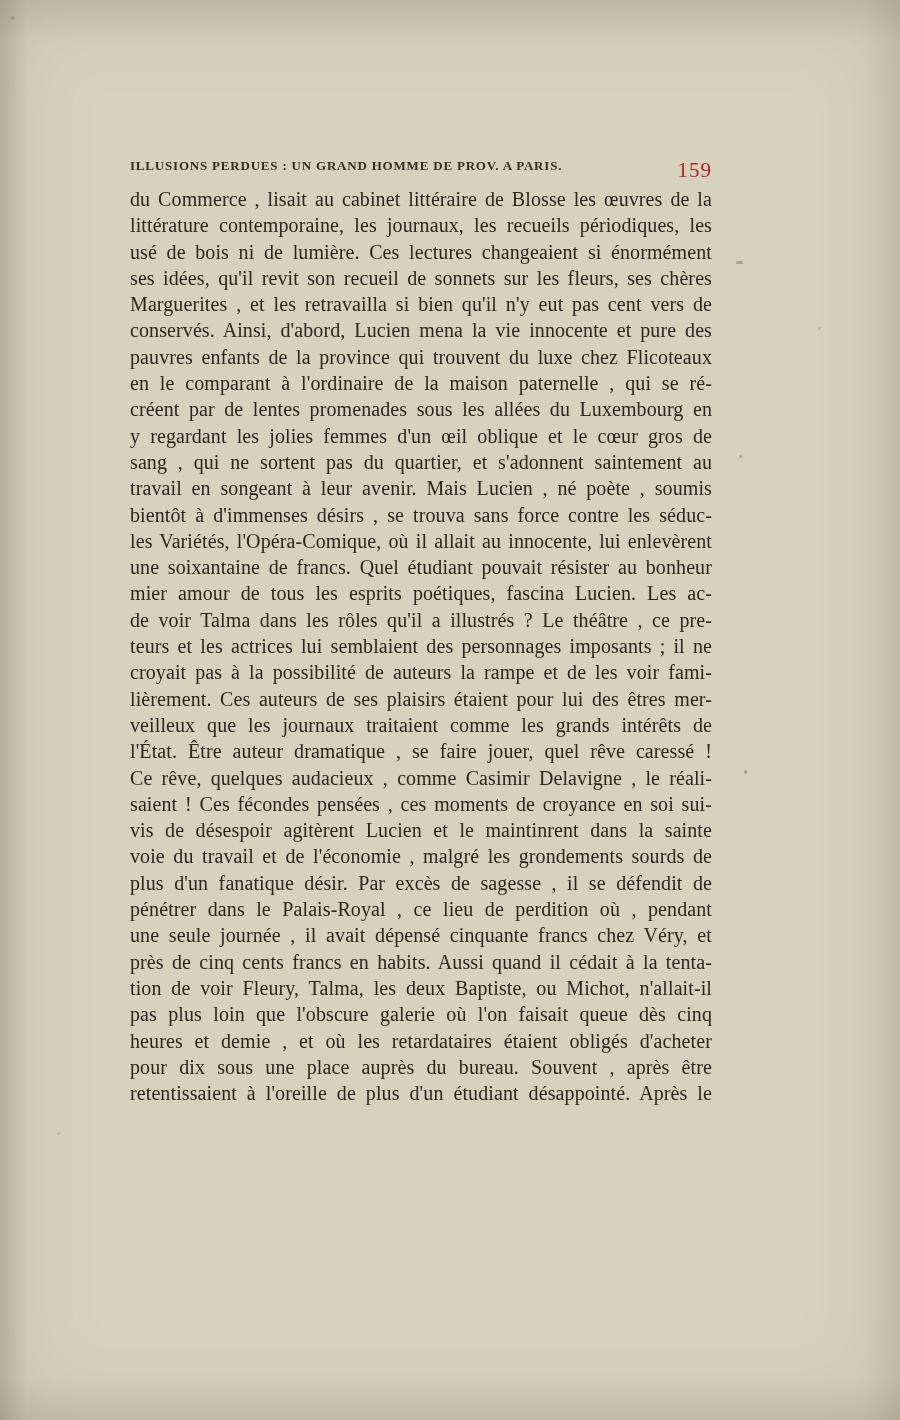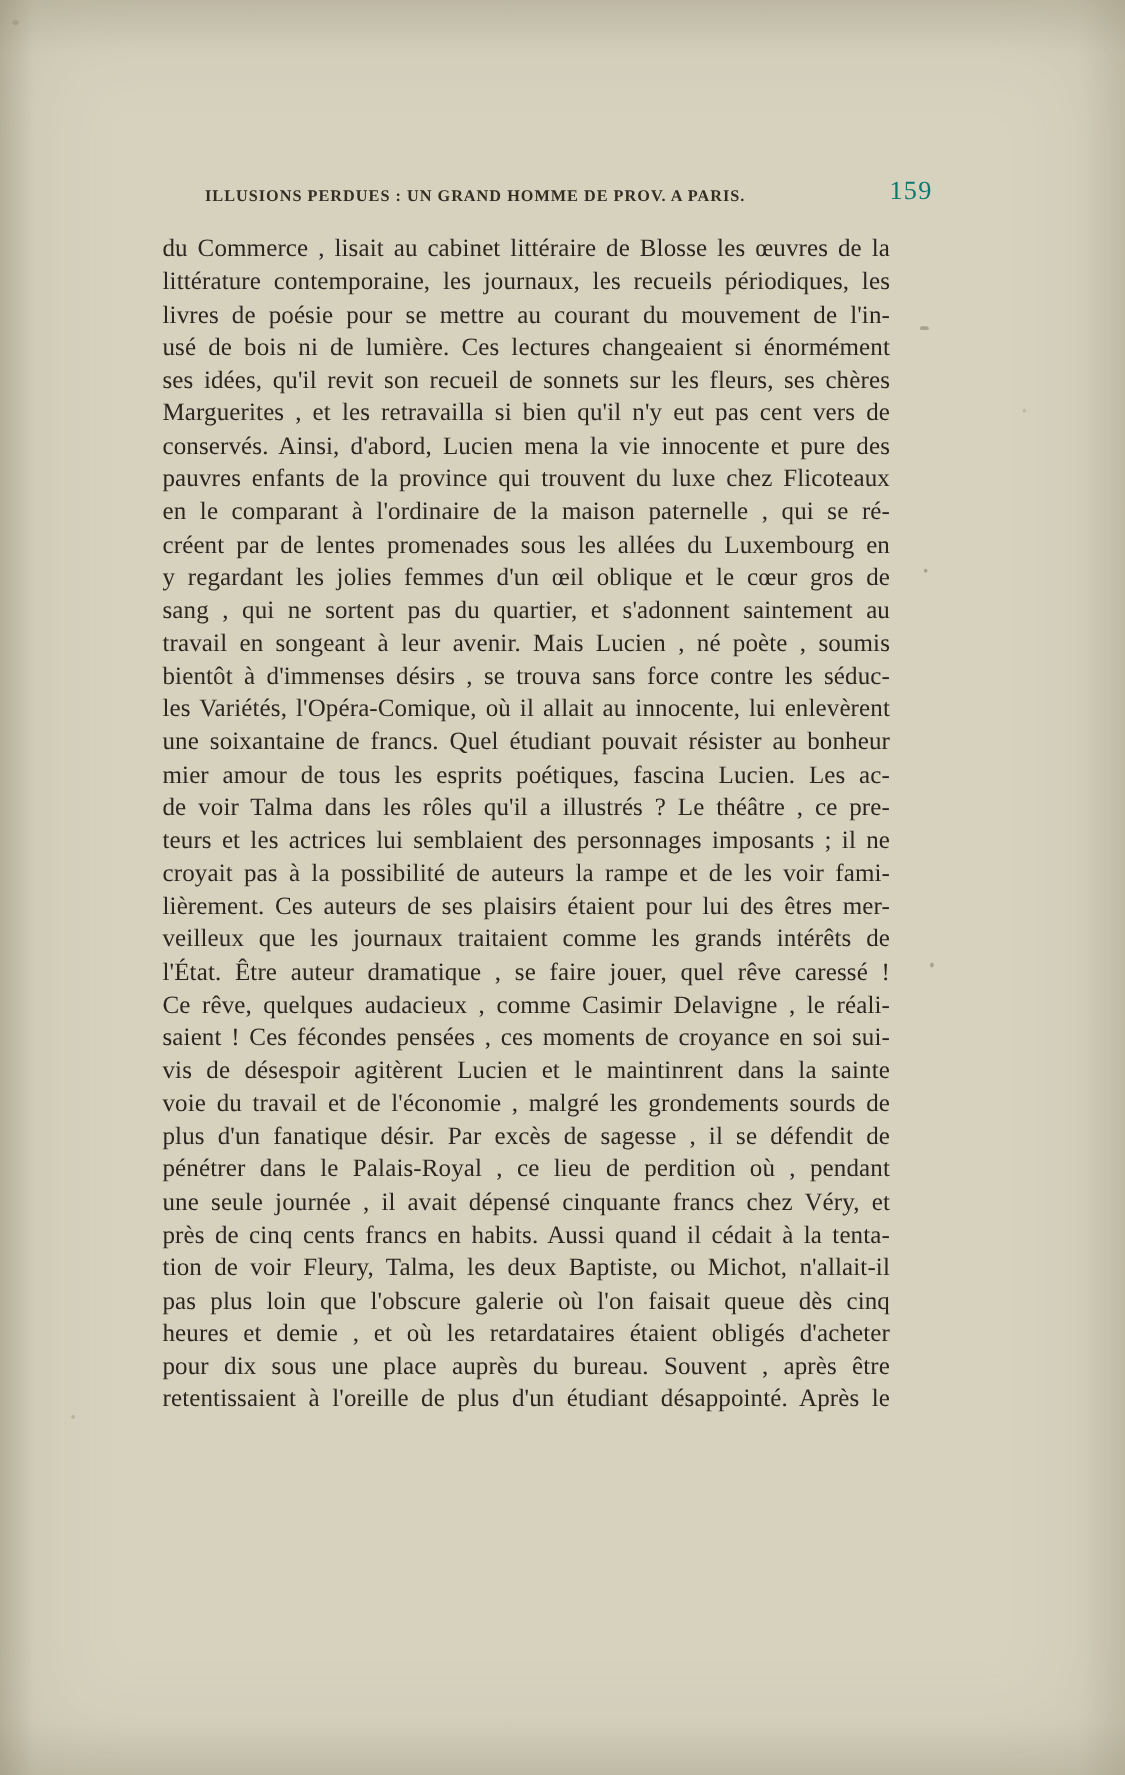--- a/index.html
+++ b/index.html
@@ -13,28 +13,28 @@
   }
   .vignette {
     position: absolute; inset: 0; pointer-events: none;
     background:
       linear-gradient(90deg, rgba(95,85,60,.20), rgba(95,85,60,0) 3%, rgba(95,85,60,0) 96%, rgba(95,85,60,.10)),
       linear-gradient(180deg, rgba(95,85,60,.12), rgba(95,85,60,0) 3%, rgba(95,85,60,0) 97%, rgba(95,85,60,.10));
     box-shadow: inset 0 0 90px rgba(110,100,72,.22);
   }
   .speck { position: absolute; background: rgba(95,85,62,.38); border-radius: 50%; }
   .page-header {
-    position: absolute; left: 130px; top: 140px; width: 582px;
-    display: flex; justify-content: space-between; align-items: flex-end; margin-left: 34px;
+    position: absolute; left: 130px; top: 158px; width: 582px;
+    display: flex; justify-content: space-between; align-items: flex-start;
   }
   .running-title {
     font-size: 13px; font-weight: 700; letter-spacing: 0.8px;
     color: #332d24; white-space: nowrap;
   }
-  .page-number { font-size: 21px; font-weight: 400; color: #0f766e; letter-spacing: 1px; }
+  .page-number { font-size: 21px; font-weight: 400; color: #b91c1c; letter-spacing: 1px; }
   .body-block { position: absolute; left: 130px; top: 186px; width: 582px; }
   .line {
     font-size: 20px; line-height: 26.3px;
     text-align: justify; text-align-last: justify;
     letter-spacing: 0.1px;
   }
   .it { font-style: italic; font-weight: 600; letter-spacing: 0.4px; }
 </style>
 </head>
 <body>
@@ -48,21 +48,20 @@
 <div class="speck" style="left:10px; top:16px; width:5px; height:4px; opacity:.5;"></div>
 
 <div class="page-header">
   <span class="running-title">ILLUSIONS PERDUES : UN GRAND HOMME DE PROV. A PARIS.</span>
   <span class="page-number">159</span>
 </div>
 
 <div class="body-block">
   <div class="line">du Commerce , lisait au cabinet littéraire de Blosse les œuvres de la</div>
   <div class="line">littérature contemporaine, les journaux, les recueils périodiques, les</div>
-  <div class="line">livres de poésie pour se mettre au courant du mouvement de l'in-</div>
   <div class="line">usé de bois ni de lumière. Ces lectures changeaient si énormément</div>
   <div class="line">ses idées, qu'il revit son recueil de sonnets sur les fleurs, ses chères</div>
   <div class="line">Marguerites , et les retravailla si bien qu'il n'y eut pas cent vers de</div>
   <div class="line">conservés. Ainsi, d'abord, Lucien mena la vie innocente et pure des</div>
   <div class="line">pauvres enfants de la province qui trouvent du luxe chez Flicoteaux</div>
   <div class="line">en le comparant à l'ordinaire de la maison paternelle , qui se ré-</div>
   <div class="line">créent par de lentes promenades sous les allées du Luxembourg en</div>
   <div class="line">y regardant les jolies femmes d'un œil oblique et le cœur gros de</div>
   <div class="line">sang , qui ne sortent pas du quartier, et s'adonnent saintement au</div>
   <div class="line">travail en songeant à leur avenir. Mais Lucien , né poète , soumis</div>

